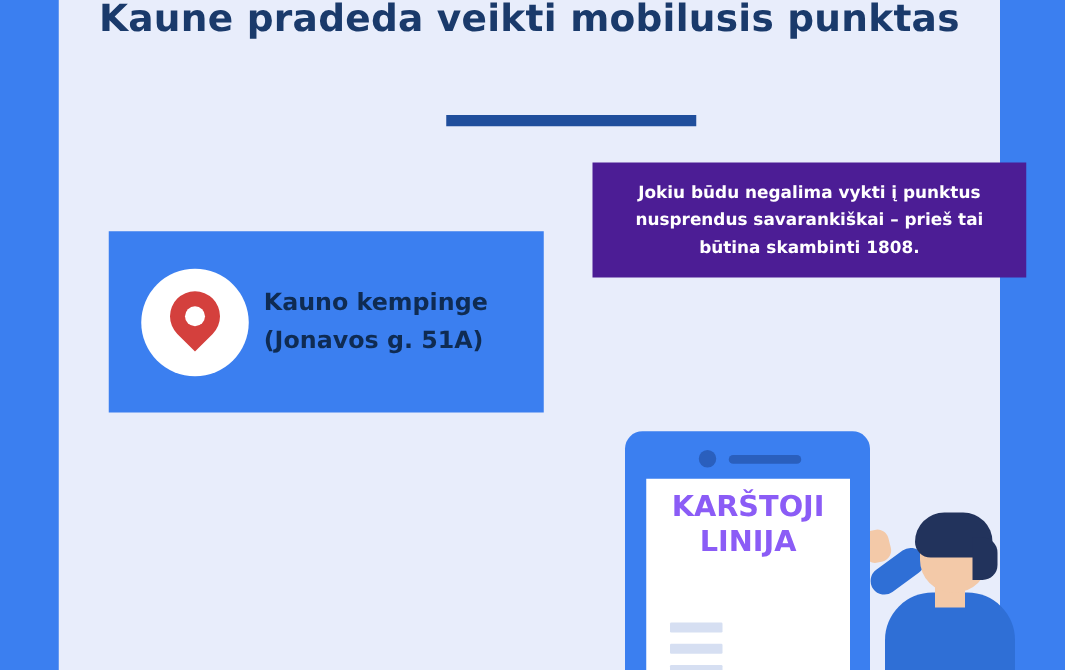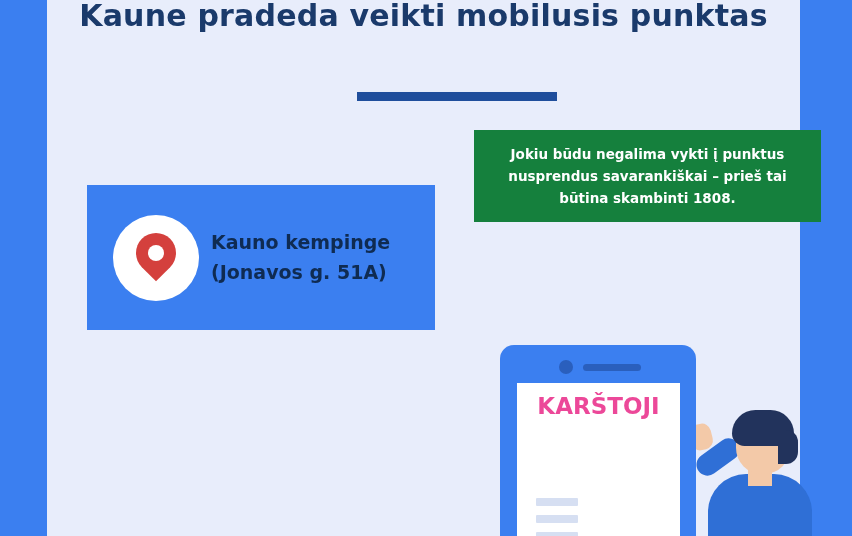--- a/index.html
+++ b/index.html
@@ -55,21 +55,21 @@
     width: 200px;
     height: 9px;
     background: #1f4e9c;
   }
   .alert-box {
     position: absolute;
     left: 474px;
     top: 130px;
     width: 347px;
     height: 92px;
-    background: #15803d;
+    background: #4c1d95;
     display: flex;
     align-items: center;
     justify-content: center;
   }
   .alert-text {
     color: #ffffff;
     font-size: 13.5px;
     font-weight: bold;
     text-align: center;
     line-height: 22px;
@@ -156,21 +156,21 @@
     width: 163px;
     height: 172px;
     background: #ffffff;
   }
   .screen-title {
     position: absolute;
     left: 0;
     top: 9px;
     width: 163px;
     text-align: center;
-    color: #ec4899;
+    color: #8b5cf6;
     font-size: 23px;
     font-weight: bold;
     line-height: 28px;
   }
   .screen-lines {
     position: absolute;
     left: 19px;
     top: 115px;
   }
   .screen-line {
@@ -298,20 +298,21 @@
     <div class="person-hair"></div>
     <div class="person-hair2"></div>
   </div>
 
   <div class="phone">
     <div class="phone-cam"></div>
     <div class="phone-speaker"></div>
     <div class="phone-screen">
       <div class="screen-title">
         <div>KARŠTOJI</div>
+        <div>LINIJA</div>
       </div>
       <div class="screen-lines">
         <div class="screen-line"></div>
         <div class="screen-line"></div>
         <div class="screen-line"></div>
       </div>
 
     </div>
   </div>
 

